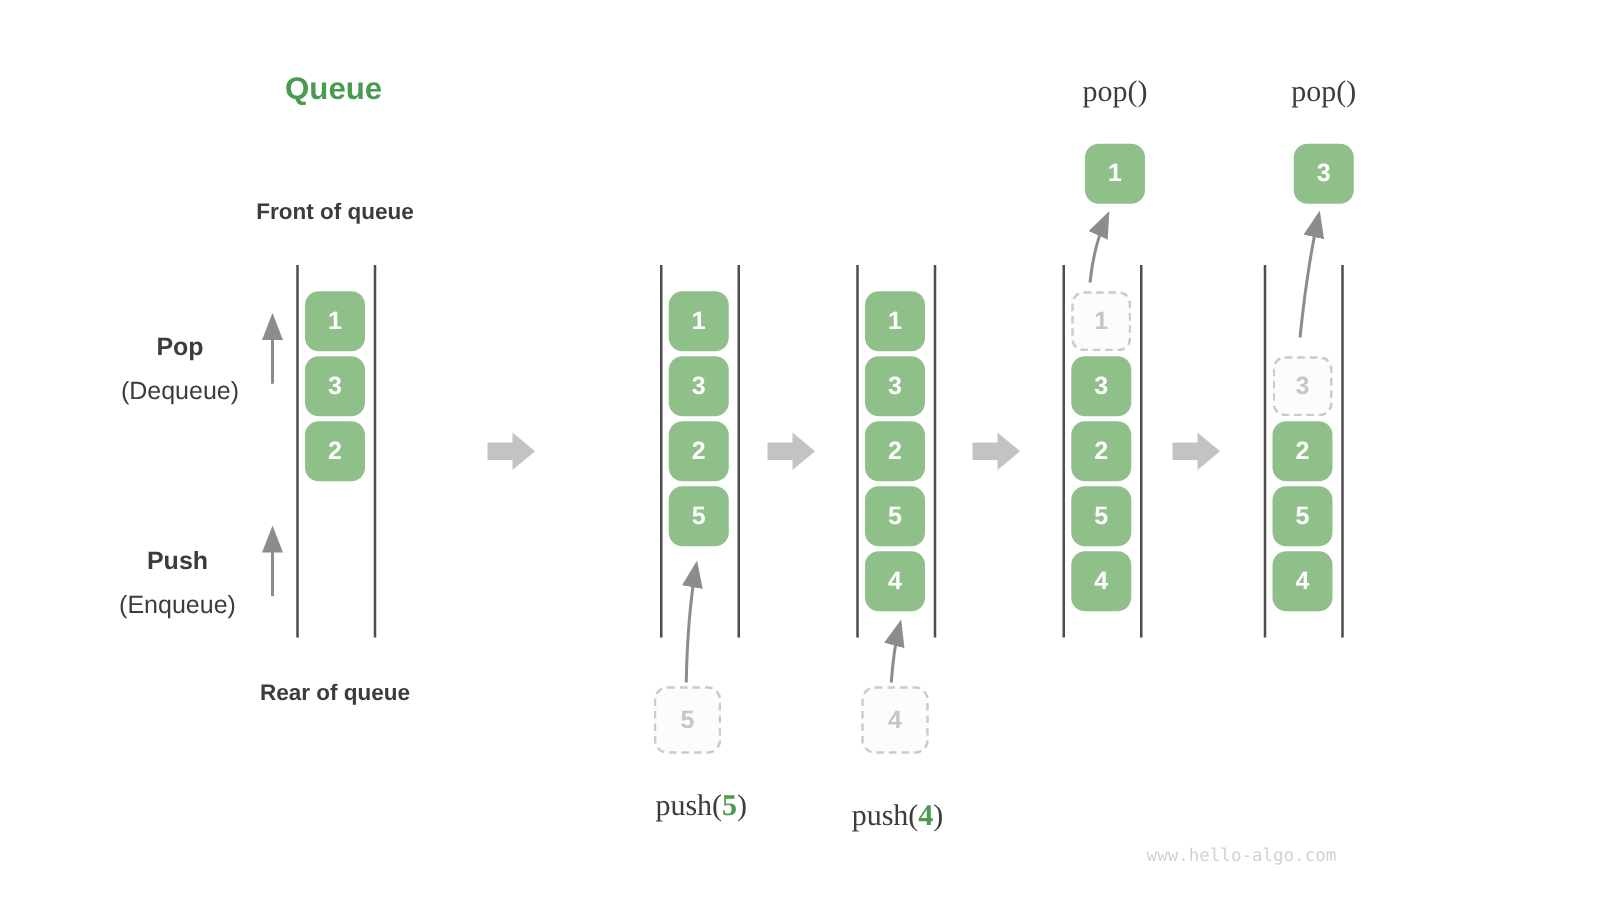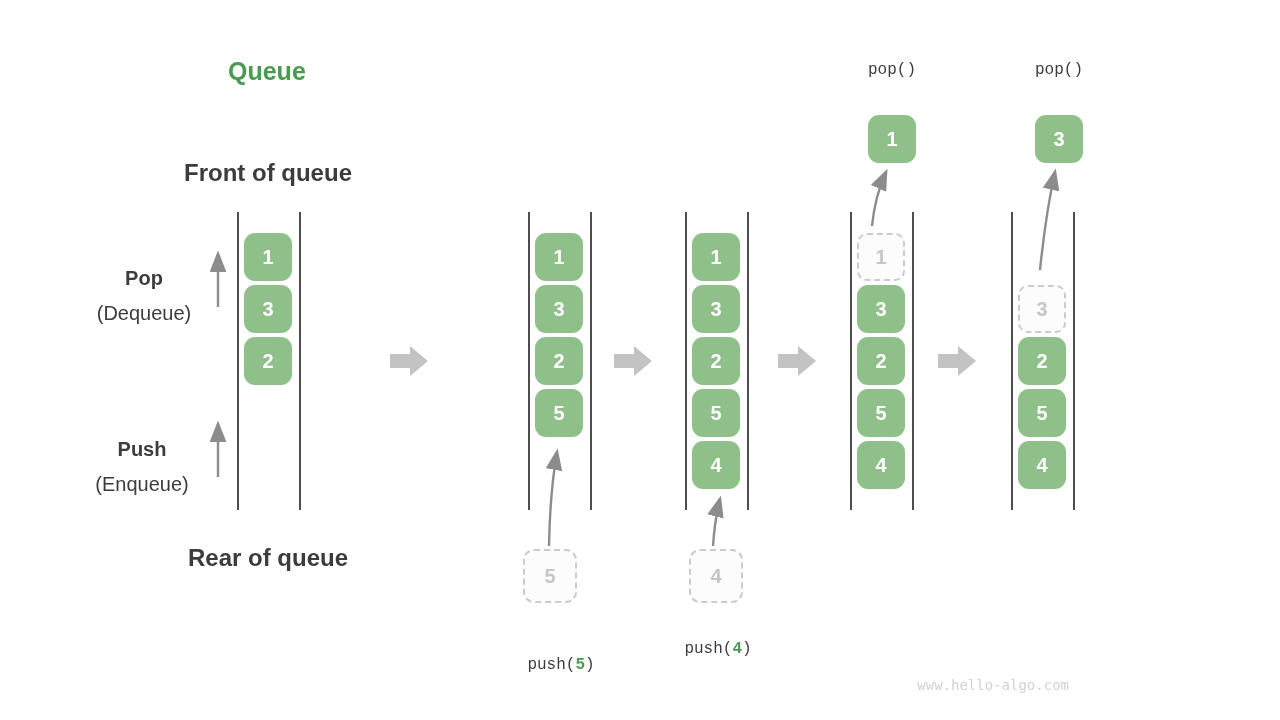--- a/index.html
+++ b/index.html
@@ -4,35 +4,35 @@
 <style>
   html,body{margin:0;padding:0;background:#ffffff;}
   #canvas{
     position:relative;width:1112px;height:720px;background:#ffffff;overflow:hidden;
     font-family:"Liberation Sans",sans-serif;color:#3c3c3c;
   }
   .abs{position:absolute;}
   #title{left:228px;top:57px;font-size:25px;font-weight:bold;color:#4a9b50;}
   .side-label{width:220px;text-align:center;font-size:20px;line-height:35px;color:#3c3c3c;}
   .side-label .b{font-weight:bold;}
-  #front-label,#rear-label{width:260px;text-align:center;font-size:24px;font-weight:bold;color:#3c3c3c;}
+  #front-label,#rear-label{width:260px;text-align:center;font-size:18px;font-weight:bold;color:#3c3c3c;}
   #front-label{left:138px;top:159px;}
   #rear-label{left:138px;top:544px;}
   #pop-label-block{left:34px;top:261px;}
   #push-label-block{left:32px;top:432px;}
   #svg-overlay{left:0;top:0;pointer-events:none;}
   .rail{position:absolute;width:1.5px;background:#4d4d4d;}
   .qbox{position:absolute;width:48px;height:48px;box-sizing:border-box;border-radius:11px;
     background:#8fc08a;color:#ffffff;font-size:20px;font-weight:bold;
     display:flex;align-items:center;justify-content:center;}
   .qbox.dashed{background:#fcfcfc;border:2px dashed #cbcbcb;color:#c6c6c6;border-radius:10px;}
   .staging{position:absolute;width:54px;height:54px;box-sizing:border-box;border:2px dashed #cbcbcb;
     border-radius:11px;background:#fcfcfc;color:#c6c6c6;font-size:20px;font-weight:bold;
     display:flex;align-items:center;justify-content:center;}
-  .code{font-family:Liberation Mono, monospace;font-size:16px;color:#3c3c3c;}
+  .code{font-family:Liberation Serif, serif;font-size:24px;color:#3c3c3c;}
   .op-label{position:absolute;width:160px;text-align:center;}
   .op-label .arg{color:#4a9b50;font-weight:bold;}
   #watermark{right:43px;top:677px;font-family:"DejaVu Sans Mono",monospace;font-size:14px;color:#d2d2d2;}
 </style>
 </head>
 <body>
 
 <div id="canvas">
 
   <svg id="svg-overlay" class="abs" width="1280" height="720" viewBox="0 0 1280 720">
@@ -82,21 +82,21 @@
         <div class="qbox" style="left: 244px; top: 337px;">2</div>
       </div>
       <div>
         <div class="rail" style="left: 528px; top: 212px; height: 298px;"></div>
         <div class="rail" style="left: 590px; top: 212px; height: 298px;"></div>
         <div class="qbox" style="left: 535px; top: 233px;">1</div>
         <div class="qbox" style="left: 535px; top: 285px;">3</div>
         <div class="qbox" style="left: 535px; top: 337px;">2</div>
         <div class="qbox" style="left: 535px; top: 389px;">5</div>
         <div class="staging" style="left: 523px; top: 549px;">5</div>
-        <div class="op-label code" style="left: 481px; top: 632px; margin-top: 24px;"><span>push(</span><span class="arg">5</span><span>)</span></div>
+        <div class="op-label code" style="left: 481px; top: 632px;"><span>push(</span><span class="arg">5</span><span>)</span></div>
       </div>
       <div>
         <div class="rail" style="left: 685px; top: 212px; height: 298px;"></div>
         <div class="rail" style="left: 747px; top: 212px; height: 298px;"></div>
         <div class="qbox" style="left: 692px; top: 233px;">1</div>
         <div class="qbox" style="left: 692px; top: 285px;">3</div>
         <div class="qbox" style="left: 692px; top: 337px;">2</div>
         <div class="qbox" style="left: 692px; top: 389px;">5</div>
         <div class="qbox" style="left: 692px; top: 441px;">4</div>
         <div class="staging" style="left: 689px; top: 549px;">4</div>

